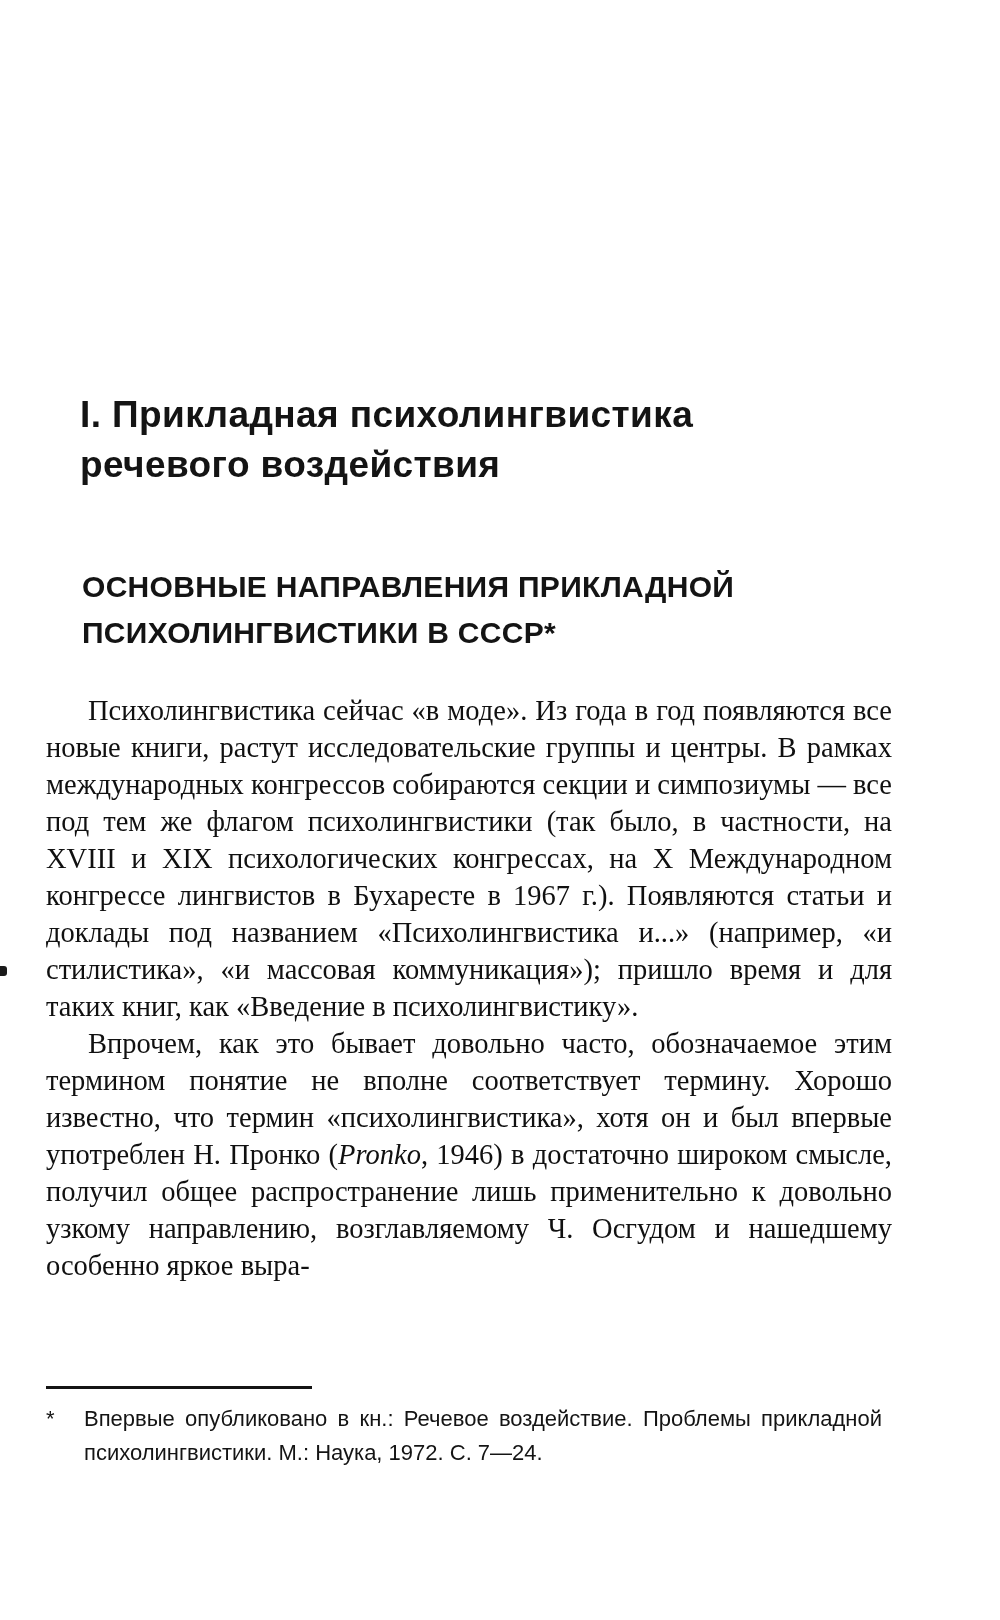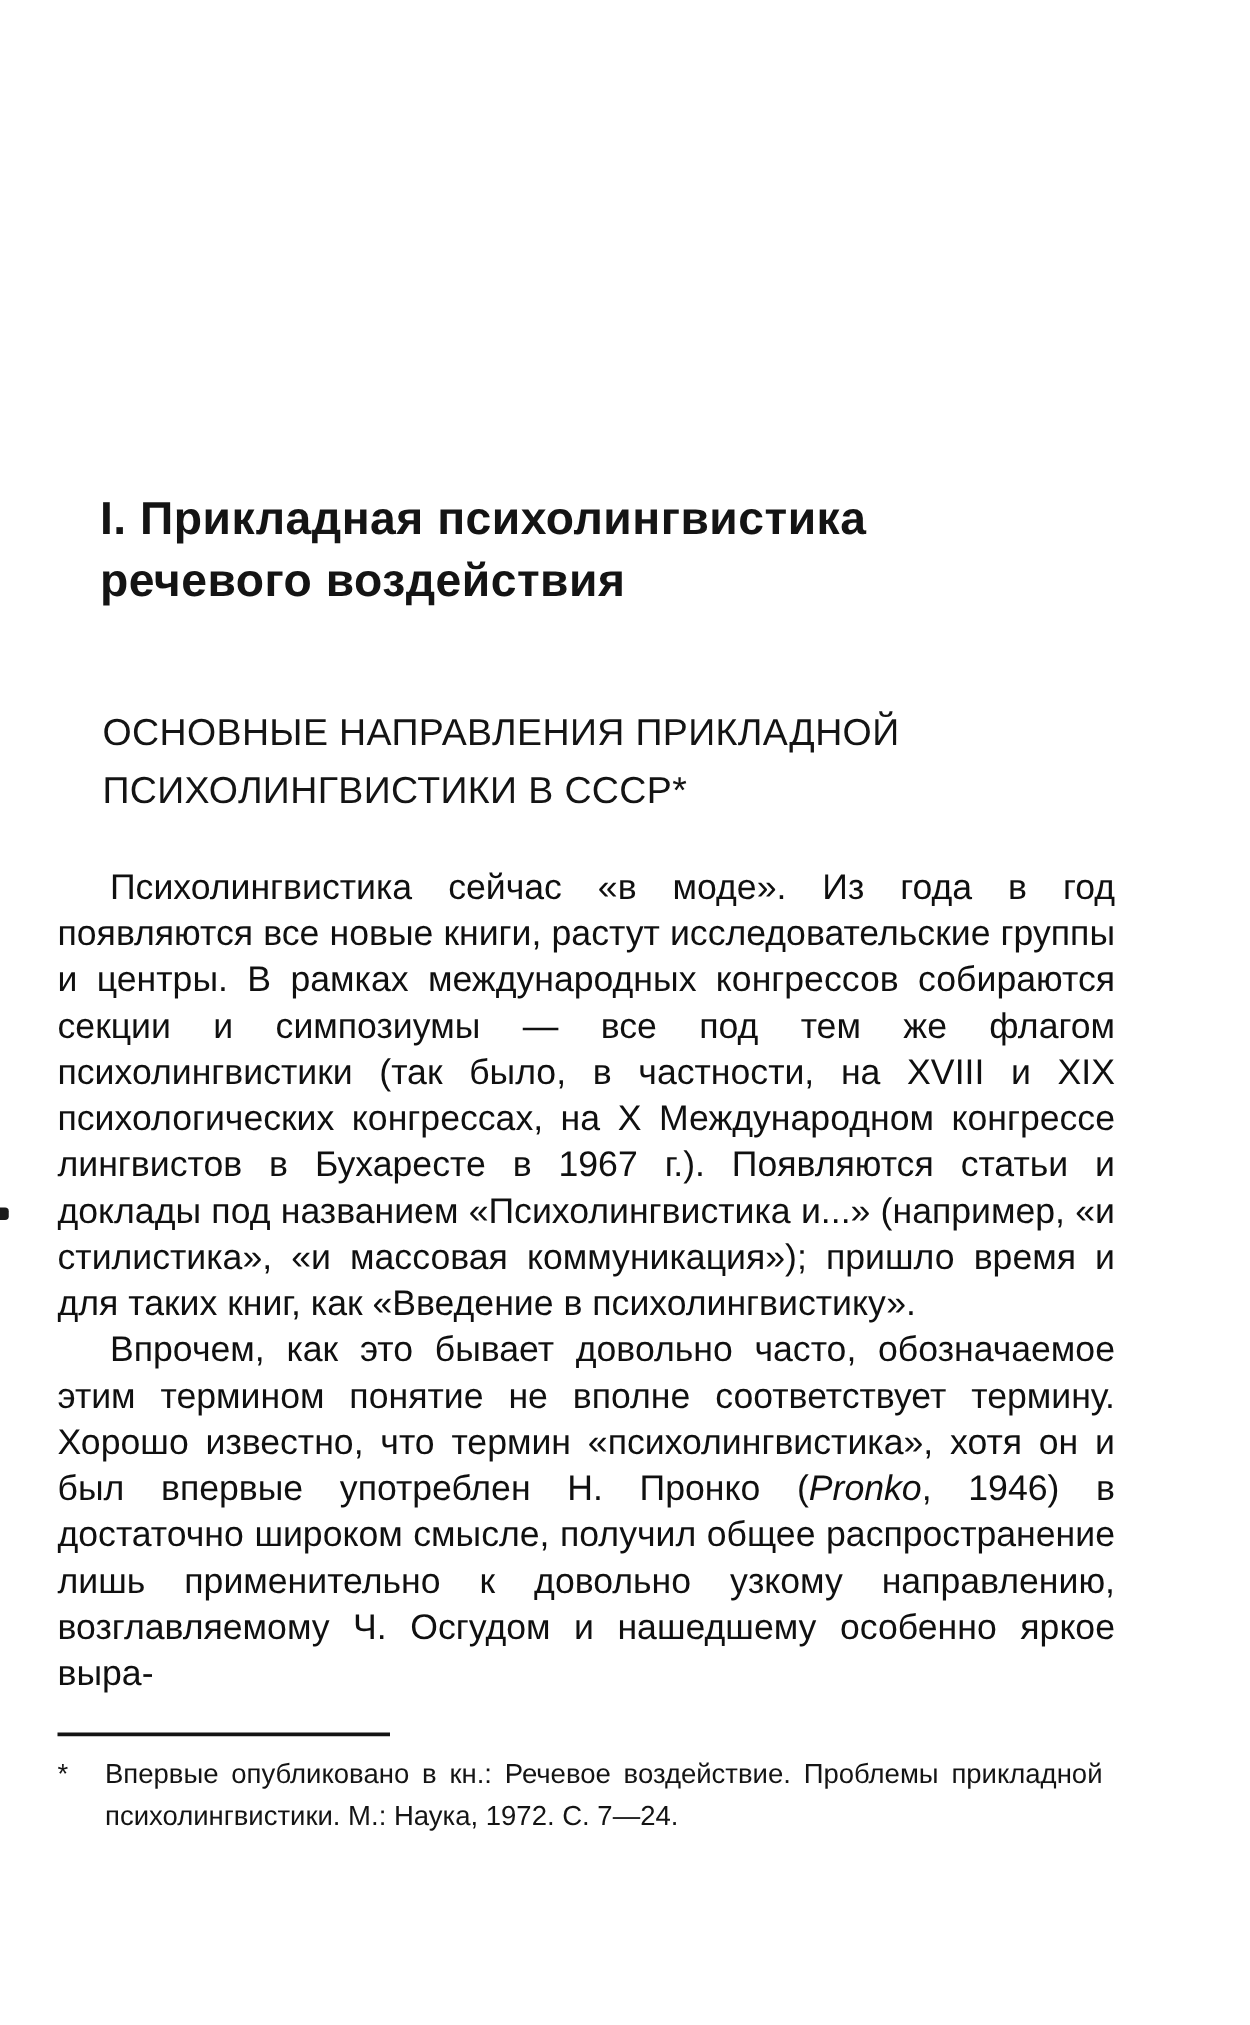--- a/index.html
+++ b/index.html
@@ -25,30 +25,30 @@
     font-weight: 700;
     font-size: 37px;
     line-height: 50px;
     letter-spacing: 0.4px;
     color: #141414;
   }
   .section-heading {
     margin: 74px 0 0 82px;
     max-width: 790px;
     font-family: "Liberation Sans", sans-serif;
-    font-weight: 400;
+    font-weight: 700;
     font-size: 30px;
     line-height: 46px;
     letter-spacing: 0.3px;
     color: #141414;
   }
   .body-text {
     margin: 36px 0 0 46px;
     width: 846px;
-    font-family: Liberation Sans, sans-serif;
+    font-family: Liberation Serif, serif;
     font-size: 28.5px;
     line-height: 37px;
     text-align: justify;
     color: #101010;
   }
   .body-text p {
     margin: 0;
     text-indent: 42px;
   }
   .footnote {

